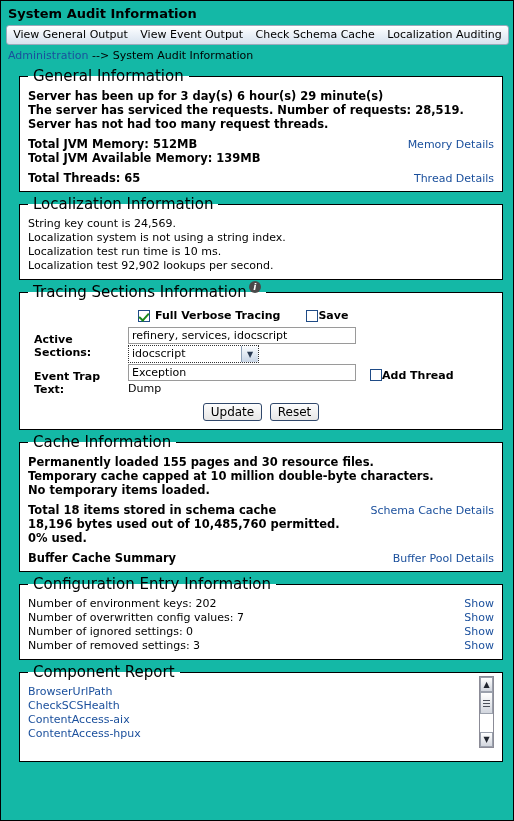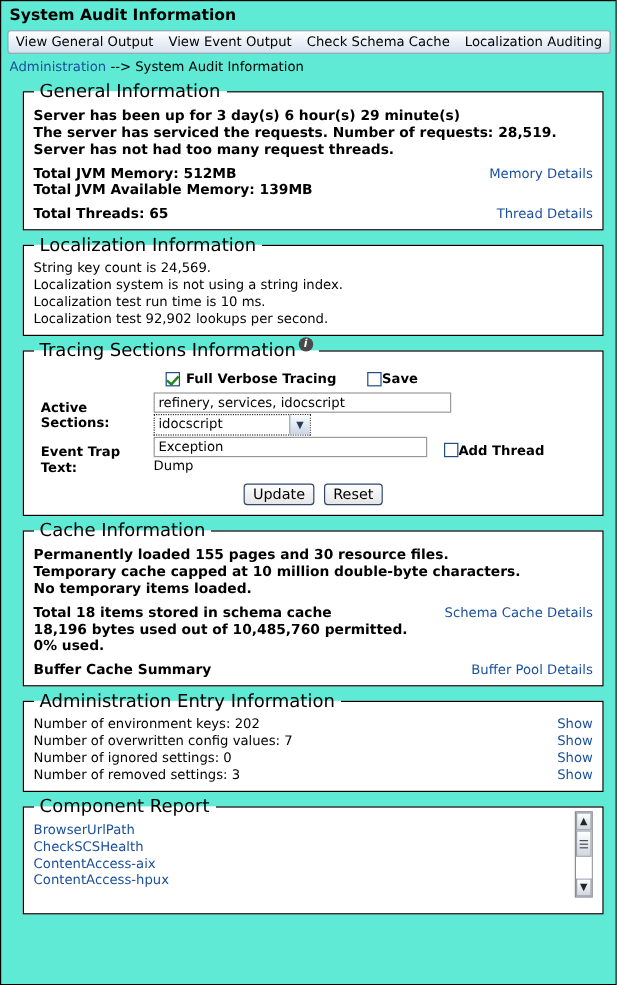--- a/index.html
+++ b/index.html
@@ -10,21 +10,21 @@
   body {
     width: 514px; height: 821px;
     font-family: "DejaVu Sans", "Liberation Sans", sans-serif;
     font-size: 11px;
     color: #000000;
     overflow: hidden;
   }
   .page {
     width: 514px; height: 821px;
     border: 1px solid #000000;
-    background: #5eead4;
+    background: #14b8a6;
     padding: 0;
     position: relative;
     overflow: hidden;
   }
 
   
   .page-title {
     font-size: 13px;
     font-weight: bold;
     color: #000;
@@ -147,21 +147,21 @@
   input.txt {
     font-family: "DejaVu Sans", "Liberation Sans", sans-serif;
     font-size: 11px;
     color: #000;
     border: 1px solid #9a9a9a;
     background: #ffffff;
     padding: 1px 3px;
     height: 17px;
     outline: none;
   }
-  .sections-input { width: 248px; }
+  .sections-input { width: 228px; }
   .event-input { width: 228px; }
 
   .selwrap {
     width: 131px; height: 18px;
     border: 1px dotted #333;
     background: #ffffff;
     display: flex;
     align-items: flex-end;
     margin-top: 1px;
     position: relative;
@@ -353,21 +353,21 @@
     <div class="bold-line">18,196 bytes used out of 10,485,760 permitted.</div>
     <div class="bold-line">0% used.</div>
     <div class="gap"></div>
     <div class="row">
       <span class="bold-line">Buffer Cache Summary</span>
       <a class="lnk" href="#">Buffer Pool Details</a>
     </div>
   </fieldset>
 
   <fieldset>
-    <legend>Administration Entry Information</legend>
+    <legend>Configuration Entry Information</legend>
     <div class="cfg-row">
       <span>Number of environment keys: 202</span>
       <a class="lnk" href="#">Show</a>
     </div>
     <div class="cfg-row">
       <span>Number of overwritten config values: 7</span>
       <a class="lnk" href="#">Show</a>
     </div>
     <div class="cfg-row">
       <span>Number of ignored settings: 0</span>

